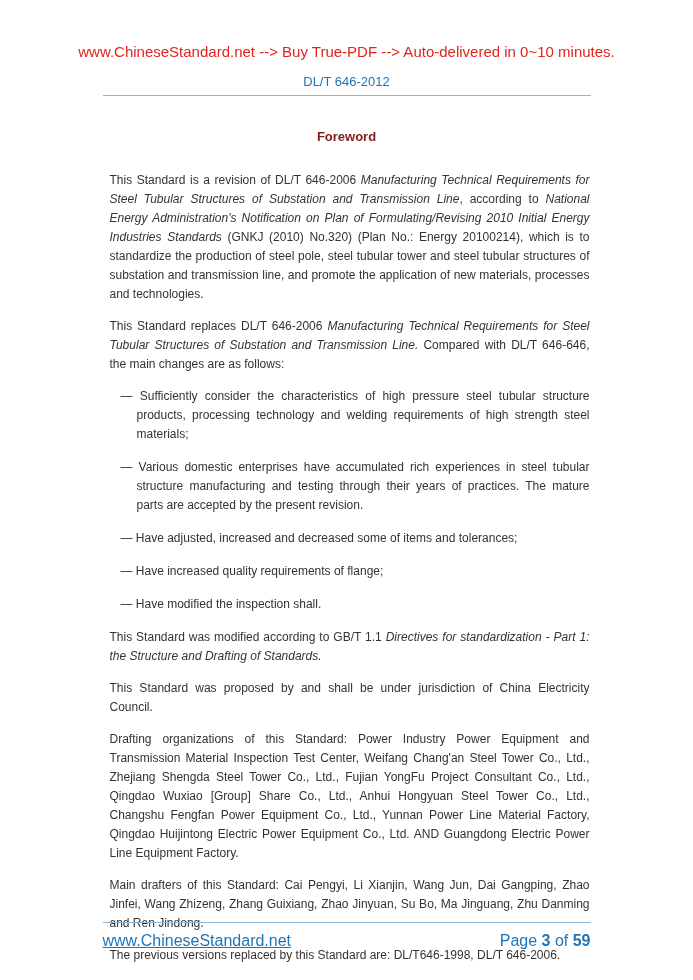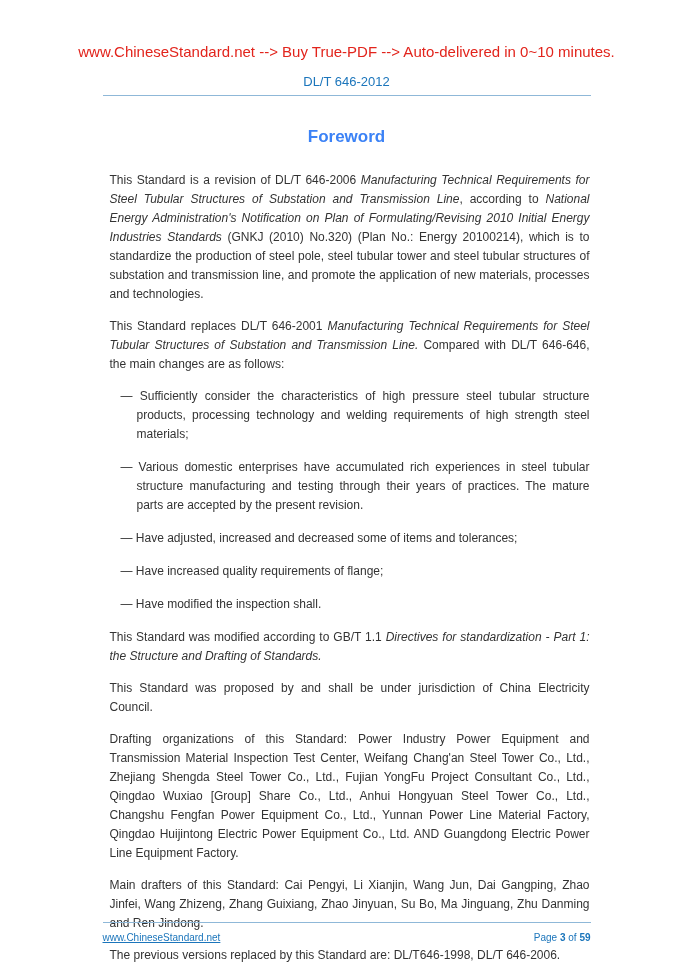--- a/index.html
+++ b/index.html
@@ -36,24 +36,24 @@
     width: 488px;
     margin: 0 auto;
     border: 0;
     border-top: 1px solid var(--divider-blue, #8fb8d8);
     height: 0;
   }
   .rule-top { margin-top: 6px; }
   .title {
     margin: 31px 0 10px 0;
     text-align: center;
-    font-size: 17px;
+    font-size: 13px;
     line-height: 20px;
     font-weight: bold;
-    color: #3b82f6;
+    color: #7f1d1d;
   }
   .body {
     width: 486px;
     margin: 24px auto 0 auto;
     font-size: 12px;
     line-height: 19px;
     text-align: justify;
   }
   .para { margin: 0 0 13px 6px; }
   .bullet {
@@ -68,21 +68,21 @@
     right: 0;
     bottom: 0;
     height: 58px;
   }
   .footer-row {
     width: 488px;
     margin: 9px auto 9px auto;
     display: flex;
     justify-content: space-between;
     align-items: flex-start;
-    font-size: 10px;
+    font-size: 16px;
     color: var(--link-blue, #1b75bb);
   }
   .flink {
     color: var(--link-blue, #1b75bb);
     text-decoration: underline;
     cursor: pointer;
   }
   .pageno b { font-weight: bold; }
 </style>
 </head>
@@ -93,21 +93,21 @@
   <div class="header">
     <div class="promo">www.ChineseStandard.net --&gt; Buy True-PDF --&gt; Auto-delivered in 0~10 minutes.</div>
     <div class="code">DL/T 646-2012</div>
     <hr class="rule rule-top">
   </div>
 
   <h1 class="title">Foreword</h1>
 
   <div class="body">
       <div class="para"><span>This Standard is a revision of DL/T 646-2006 </span><em>Manufacturing Technical Requirements for Steel Tubular Structures of Substation and Transmission Line</em><span>, according to </span><em>National Energy Administration's Notification on Plan of Formulating/Revising 2010 Initial Energy Industries Standards</em><span> (GNKJ (2010) No.320) (Plan No.: Energy 20100214), which is to standardize the production of steel pole, steel tubular tower and steel tubular structures of substation and transmission line, and promote the application of new materials, processes and technologies.</span></div>
-      <div class="para"><span>This Standard replaces DL/T 646-2001 </span><em>Manufacturing Technical Requirements for Steel Tubular Structures of Substation and Transmission Line.</em><span> Compared with DL/T 646-646, the main changes are as follows:</span></div>
+      <div class="para"><span>This Standard replaces DL/T 646-2006 </span><em>Manufacturing Technical Requirements for Steel Tubular Structures of Substation and Transmission Line.</em><span> Compared with DL/T 646-646, the main changes are as follows:</span></div>
       <div class="bullet"><span>— </span><span>Sufficiently consider the characteristics of high pressure steel tubular structure products, processing technology and welding requirements of high strength steel materials;</span></div>
       <div class="bullet"><span>— </span><span>Various domestic enterprises have accumulated rich experiences in steel tubular structure manufacturing and testing through their years of practices. The mature parts are accepted by the present revision.</span></div>
       <div class="bullet"><span>— </span><span>Have adjusted, increased and decreased some of items and tolerances;</span></div>
       <div class="bullet"><span>— </span><span>Have increased quality requirements of flange;</span></div>
       <div class="bullet"><span>— </span><span>Have modified the inspection shall.</span></div>
       <div class="para"><span>This Standard was modified according to GB/T 1.1 </span><em>Directives for standardization - Part 1: the Structure and Drafting of Standards.</em></div>
       <div class="para"><span>This Standard was proposed by and shall be under jurisdiction of China Electricity Council.</span></div>
       <div class="para"><span>Drafting organizations of this Standard: Power Industry Power Equipment and Transmission Material Inspection Test Center, Weifang Chang'an Steel Tower Co., Ltd., Zhejiang Shengda Steel Tower Co., Ltd., Fujian YongFu Project Consultant Co., Ltd., Qingdao Wuxiao [Group] Share Co., Ltd., Anhui Hongyuan Steel Tower Co., Ltd., Changshu Fengfan Power Equipment Co., Ltd., Yunnan Power Line Material Factory, Qingdao Huijintong Electric Power Equipment Co., Ltd. AND Guangdong Electric Power Line Equipment Factory.</span></div>
       <div class="para"><span>Main drafters of this Standard: Cai Pengyi, Li Xianjin, Wang Jun, Dai Gangping, Zhao Jinfei, Wang Zhizeng, Zhang Guixiang, Zhao Jinyuan, Su Bo, Ma Jinguang, Zhu Danming and Ren Jindong.</span></div>
       <div class="para"><span>The previous versions replaced by this Standard are: DL/T646-1998, DL/T 646-2006.</span></div>

